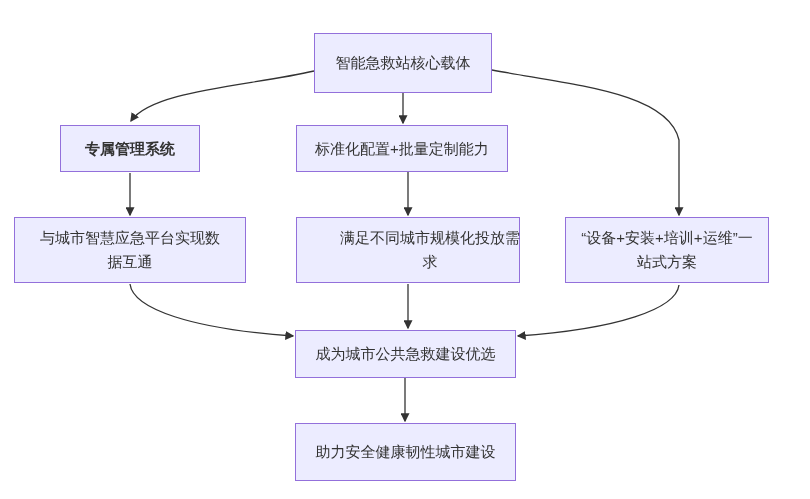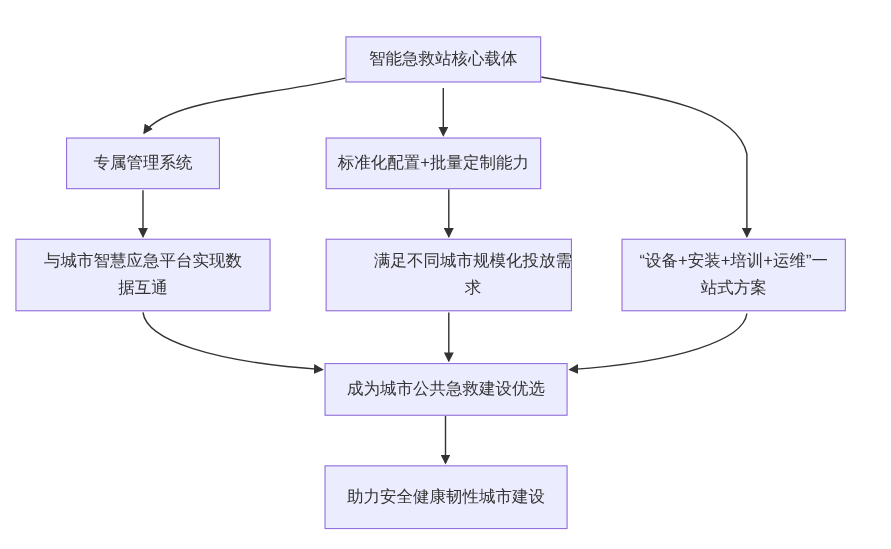--- a/index.html
+++ b/index.html
@@ -56,29 +56,29 @@
     <path class="edge" marker-end="url(#arrowhead)" d="M 403 80 L 403 123"></path>
     <path class="edge" marker-end="url(#arrowhead)" d="M 492 70 C 572 85 668 92 679 140 L 679 215"></path>
     <path class="edge" marker-end="url(#arrowhead)" d="M 130 173 L 130 215"></path>
     <path class="edge" marker-end="url(#arrowhead)" d="M 408 172 L 408 215"></path>
     <path class="edge" marker-end="url(#arrowhead)" d="M 130 284 C 133 309 192 329 293 336"></path>
     <path class="edge" marker-end="url(#arrowhead)" d="M 408 284 L 408 328"></path>
     <path class="edge" marker-end="url(#arrowhead)" d="M 679 285 C 676 309 618 329 518 336"></path>
     <path class="edge" marker-end="url(#arrowhead)" d="M 405 378 L 405 421"></path>
   </svg>
 
-  <div class="node" style="left:314px; top:33px; width:178px; height:42px;">
+  <div class="node" style="left:314px; top:33px; width:178px; height:60px;">
     <div>智能急救站核心载体</div>
   </div>
 
-  <div class="node" style="left:60px; top:125px; width:140px; height:47px;">
+  <div class="node" style="left:60px; top:125px; width:140px; height:47px;font-weight:bold;">
     <div>专属管理系统</div>
   </div>
 
-  <div class="node" style="left:296px; top:125px; width:196px; height:47px;">
+  <div class="node" style="left:296px; top:125px; width:212px; height:47px;">
     <div>标准化配置+批量定制能力</div>
   </div>
 
   <div class="node" style="left:14px; top:217px; width:232px; height:66px;">
     <div>与城市智慧应急平台实现数</div>
     <div>据互通</div>
   </div>
 
   <div class="node" style="left:296px; top:217px; width:224px; height:66px;padding-left:44px;">
     <div>满足不同城市规模化投放需</div>

